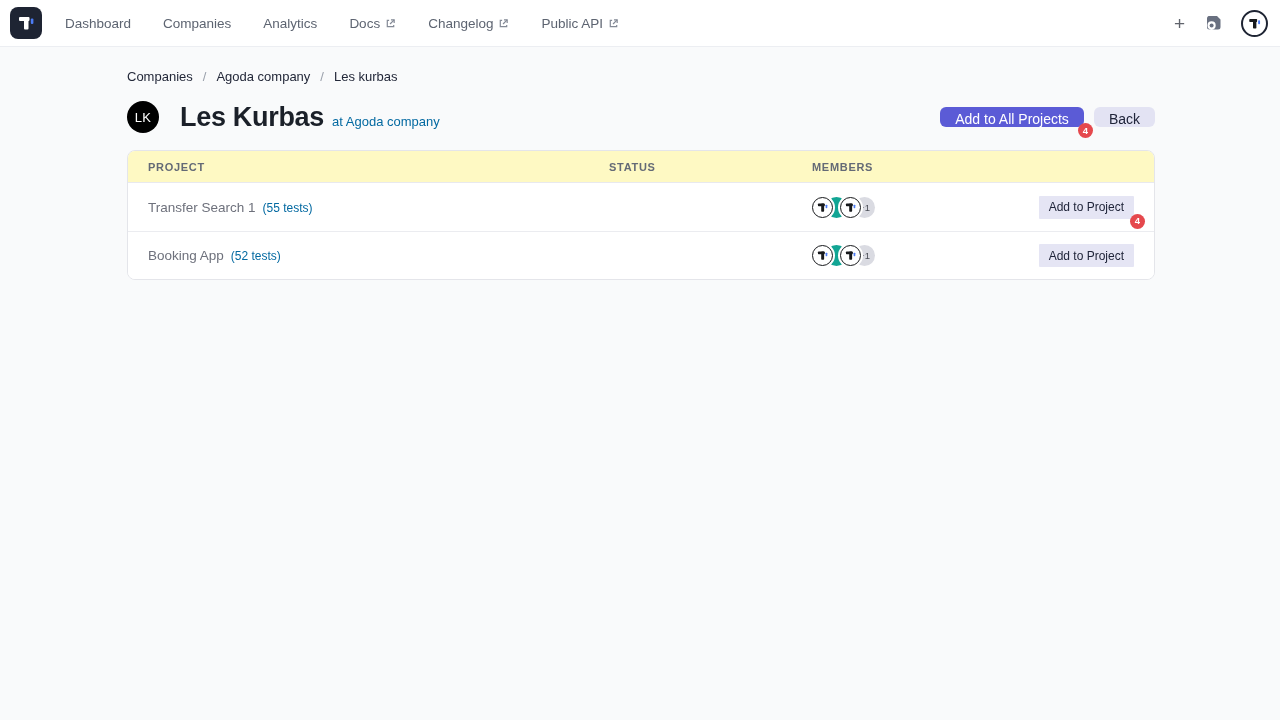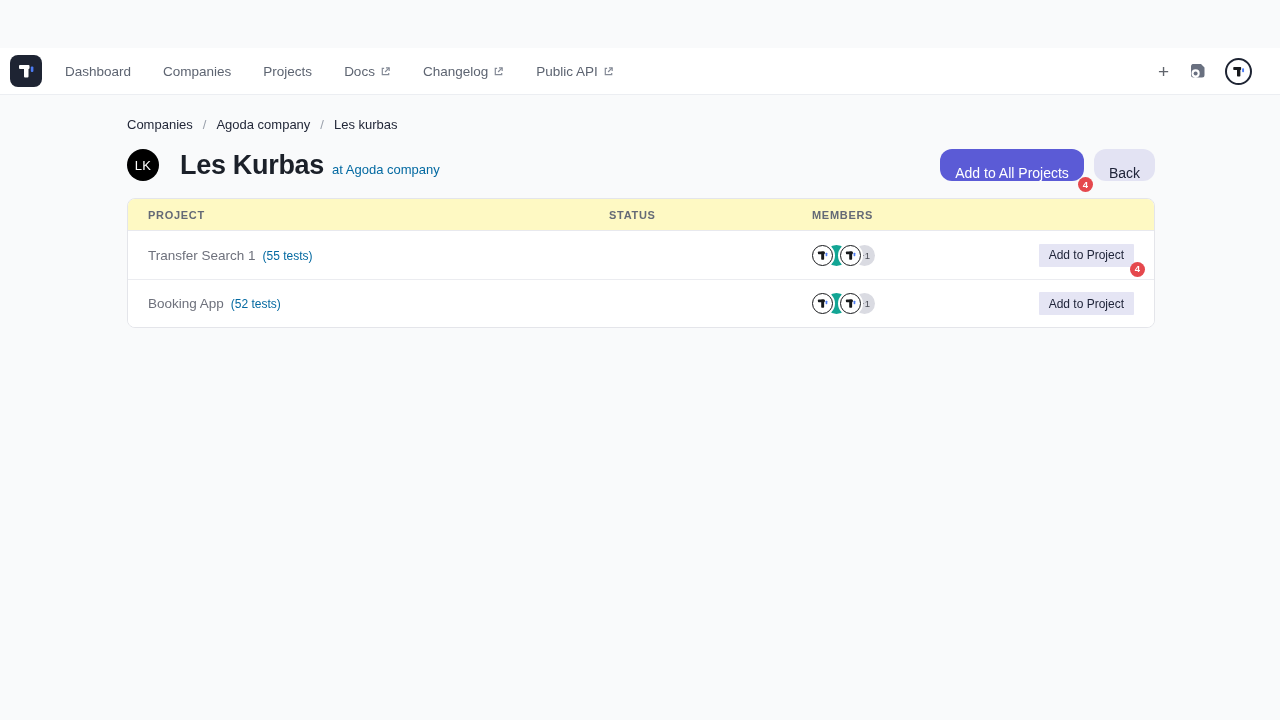--- a/index.html
+++ b/index.html
@@ -10,22 +10,21 @@
     color: #1c2130;
   }
 
   
   .navbar {
     height: 47px;
     background: #ffffff;
     border-bottom: 1px solid #eceef2;
     display: flex;
     align-items: center;
-    padding: 0 28px 0 10px;
-    margin-top: 48px;
+    padding: 0 12px 0 10px;
   }
   .brand-logo {
     width: 32px; height: 32px;
     background: #1e2433;
     border-radius: 8px;
     display: flex; align-items: center; justify-content: center;
     flex: 0 0 auto;
   }
   .nav-links {
     display: flex;
@@ -118,26 +117,26 @@
   .page-subtitle { font-size: 13px; color: #0369a1; }
 
   .header-actions {
     margin-left: auto;
     display: flex;
     align-items: center;
     gap: 10px;
   }
   .btn {
     border: none;
-    border-radius: 12px;
+    border-radius: 6px;
     font-family: "Liberation Sans", sans-serif;
     font-size: 14px;
     font-weight: 500;
     height: 20px;
-    padding: 16px 15px;
+    padding: 4px 15px;
     cursor: pointer;
     position: relative;
   }
   .btn-primary { background: #5b5bd6; color: #ffffff; }
   .btn-soft { background: #e3e3f3; color: #20253a; }
 
   .notif-badge {
     position: absolute;
     width: 15px; height: 15px;
     border-radius: 50%;
@@ -235,21 +234,21 @@
   </div>
 
   <nav class="nav-links">
     <a class="nav-link">
         <span>Dashboard</span>
       </a>
     <a class="nav-link">
         <span>Companies</span>
       </a>
     <a class="nav-link">
-        <span>Projects</span>
+        <span>Analytics</span>
       </a>
     <a class="nav-link">
       <span>Docs</span>
       <span style="display:flex;">
         <svg width="11" height="11" viewBox="0 0 12 12" fill="none" stroke="#848a96" stroke-width="1.3">
           <path d="M4.5 2.5 H2.5 V9.5 H9.5 V7.5"></path>
             <path d="M6.5 2 H10 V5.5"></path>
             <path d="M10 2 L5.5 6.5"></path>
         </svg>
       </span>

